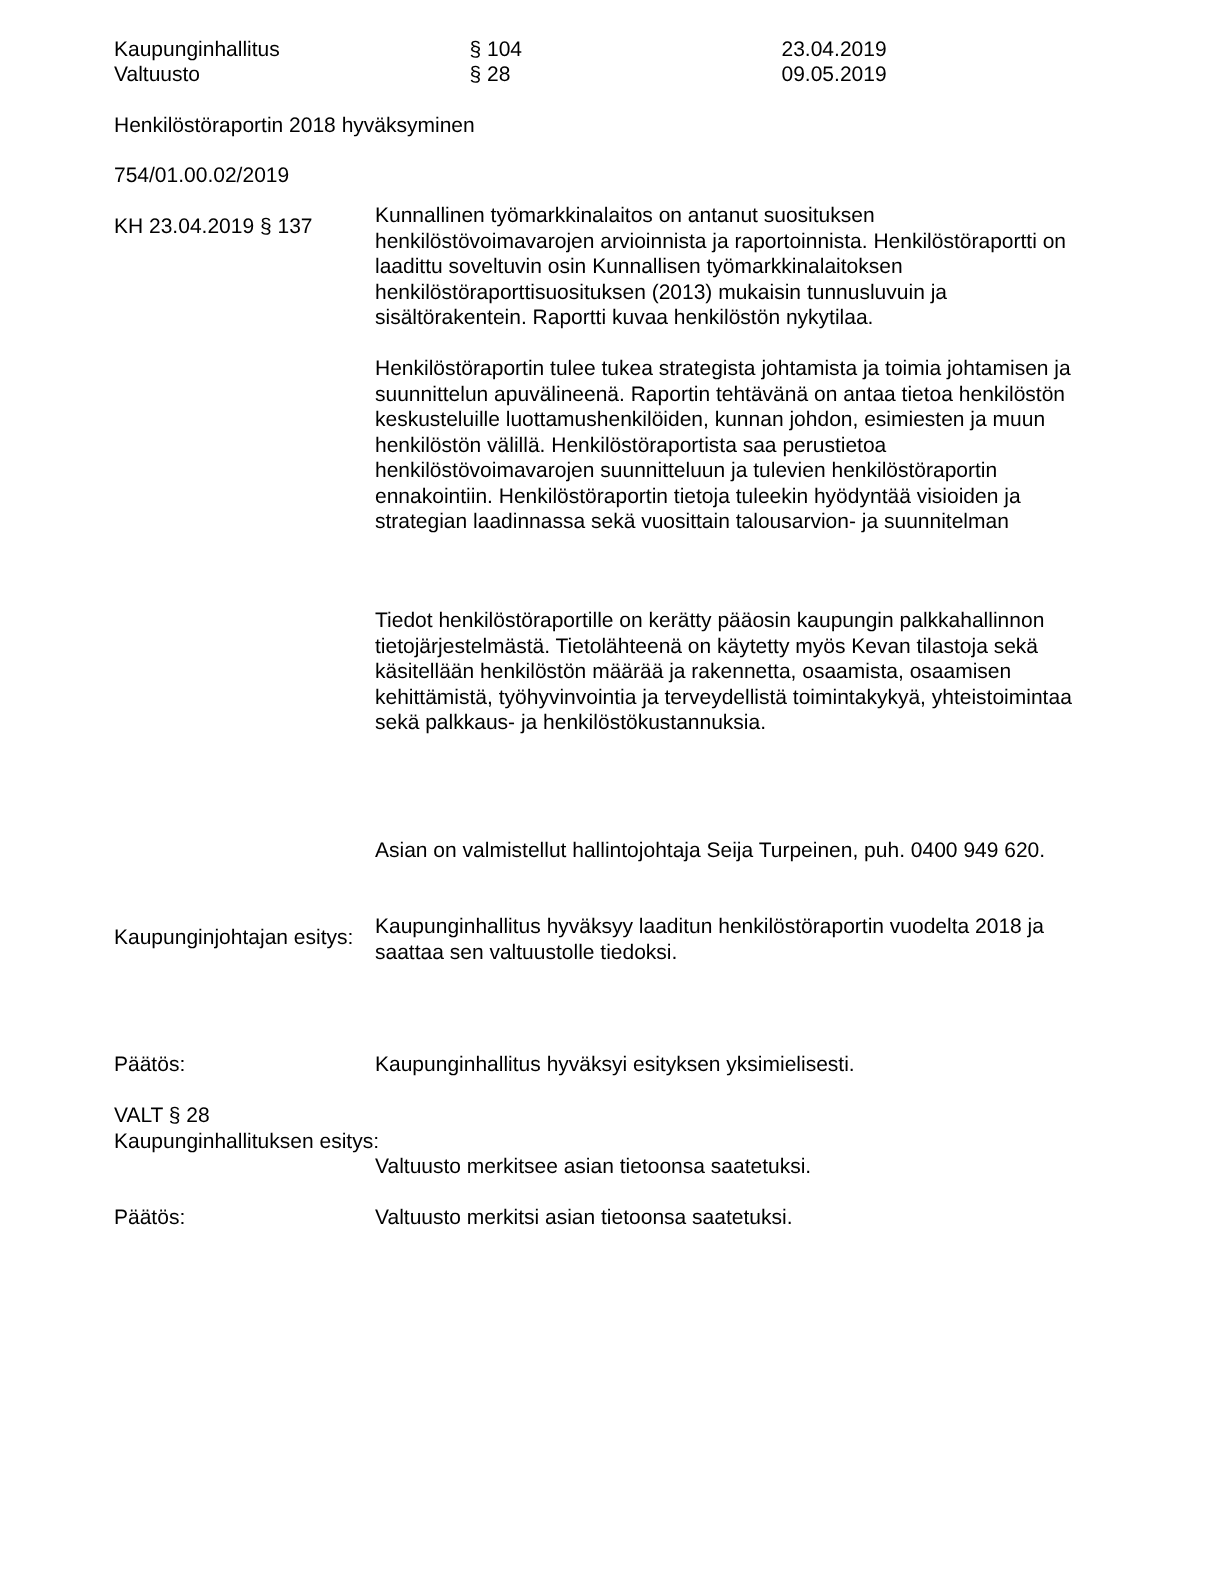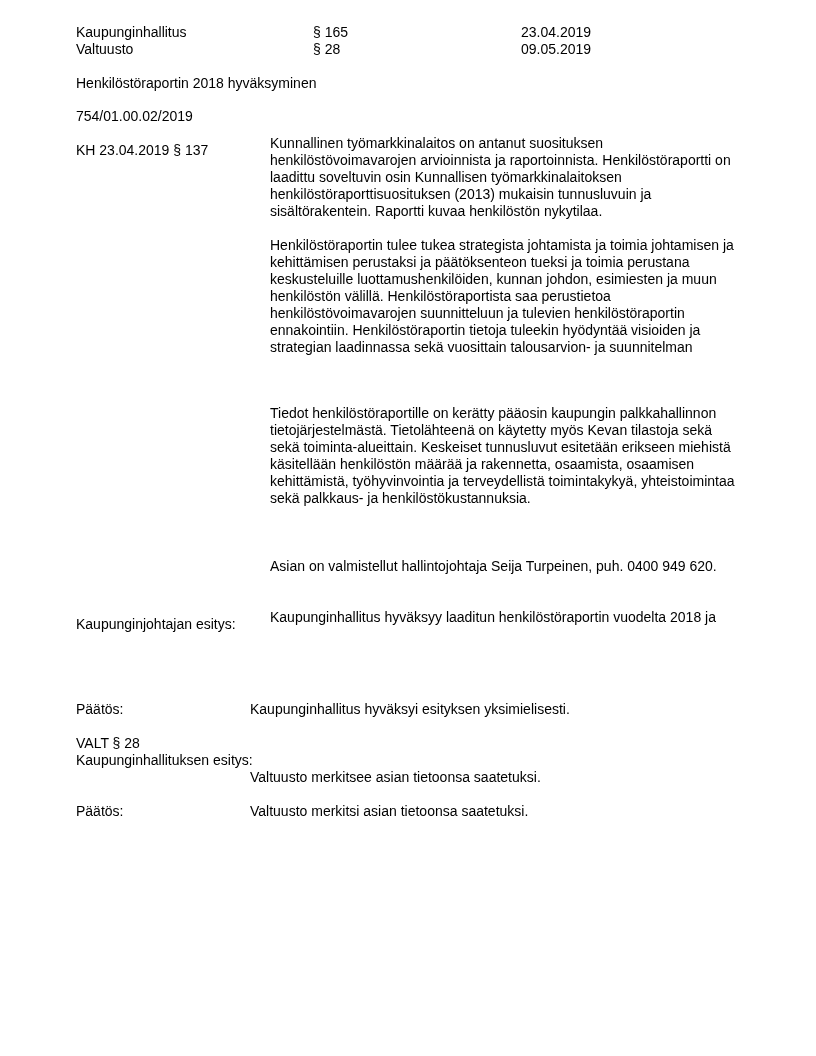--- a/index.html
+++ b/index.html
@@ -20,29 +20,29 @@
     .abs { position: absolute; white-space: nowrap; margin-top: 24px; }
     .col1 { left: 76px; }
     .col2 { left: 313px; }
     .col3 { left: 521px; }
     .body-text {
       position: absolute;
       left: 250px;
       width: 500px;
       white-space: normal;
     }
-    .para-line { display: block; white-space: nowrap; margin-left: 20px; }
+    .para-line { display: block; white-space: nowrap; }
   </style>
 </head>
 <body>
 
 <div>
   <div>
     <span class="abs col1" style="top:0px">Kaupunginhallitus</span>
-    <span class="abs col2" style="top:0px">§ 165</span>
+    <span class="abs col2" style="top:0px">§ 104</span>
     <span class="abs col3" style="top:0px">23.04.2019</span>
   </div>
   <div>
     <span class="abs col1" style="top:17px">Valtuusto</span>
     <span class="abs col2" style="top:17px">§ 28</span>
     <span class="abs col3" style="top:17px">09.05.2019</span>
   </div>
 </div>
 
 <div class="abs col1" style="top:51px">Henkilöstöraportin 2018 hyväksyminen</div>
@@ -52,44 +52,44 @@
 <div class="body-text" style="top:135px">
   <span class="para-line">Kunnallinen työmarkkinalaitos on antanut suosituksen</span>
   <span class="para-line">henkilöstövoimavarojen arvioinnista ja raportoinnista. Henkilöstöraportti on</span>
   <span class="para-line">laadittu soveltuvin osin Kunnallisen työmarkkinalaitoksen</span>
   <span class="para-line">henkilöstöraporttisuosituksen (2013) mukaisin tunnusluvuin ja</span>
   <span class="para-line">sisältörakentein. Raportti kuvaa henkilöstön nykytilaa.</span>
 </div>
 
 <div class="body-text" style="top:237px">
   <span class="para-line">Henkilöstöraportin tulee tukea strategista johtamista ja toimia johtamisen ja</span>
-  <span class="para-line">kehittämisen perustaksi ja päätöksenteon tueksi ja toimia perustana</span>
+  <span class="para-line">suunnittelun apuvälineenä. Raportin tehtävänä on antaa tietoa henkilöstön</span>
   <span class="para-line">keskusteluille luottamushenkilöiden, kunnan johdon, esimiesten ja muun</span>
   <span class="para-line">henkilöstön välillä. Henkilöstöraportista saa perustietoa</span>
   <span class="para-line">henkilöstövoimavarojen suunnitteluun ja tulevien henkilöstöraportin</span>
   <span class="para-line">ennakointiin. Henkilöstöraportin tietoja tuleekin hyödyntää visioiden ja</span>
   <span class="para-line">strategian laadinnassa sekä vuosittain talousarvion- ja suunnitelman</span>
 </div>
 
 <div class="body-text" style="top:405px">
   <span class="para-line">Tiedot henkilöstöraportille on kerätty pääosin kaupungin palkkahallinnon</span>
   <span class="para-line">tietojärjestelmästä. Tietolähteenä on käytetty myös Kevan tilastoja sekä</span>
-  <span class="para-line">sekä toiminta-alueittain. Keskeiset tunnusluvut esitetään erikseen miehistä</span>
   <span class="para-line">käsitellään henkilöstön määrää ja rakennetta, osaamista, osaamisen</span>
   <span class="para-line">kehittämistä, työhyvinvointia ja terveydellistä toimintakykyä, yhteistoimintaa</span>
   <span class="para-line">sekä palkkaus- ja henkilöstökustannuksia.</span>
 </div>
 
 <div class="body-text" style="top:558px">
   <span class="para-line">Asian on valmistellut hallintojohtaja Seija Turpeinen, puh. 0400 949 620.</span>
 </div>
 
 <div class="abs col1" style="top:592px">Kaupunginjohtajan esitys:</div>
 <div class="body-text" style="top:609px">
   <span class="para-line">Kaupunginhallitus hyväksyy laaditun henkilöstöraportin vuodelta 2018 ja</span>
+  <span class="para-line">saattaa sen valtuustolle tiedoksi.</span>
 </div>
 
 <div class="abs col1" style="top:677px">Päätös:</div>
 <div class="abs" style="top:677px; left:250px">Kaupunginhallitus hyväksyi esityksen yksimielisesti.</div>
 
 <div class="abs col1" style="top:711px">VALT § 28</div>
 <div class="abs col1" style="top:728px">Kaupunginhallituksen esitys:</div>
 <div class="abs" style="top:745px; left:250px">Valtuusto merkitsee asian tietoonsa saatetuksi.</div>
 
 <div class="abs col1" style="top:779px">Päätös:</div>

